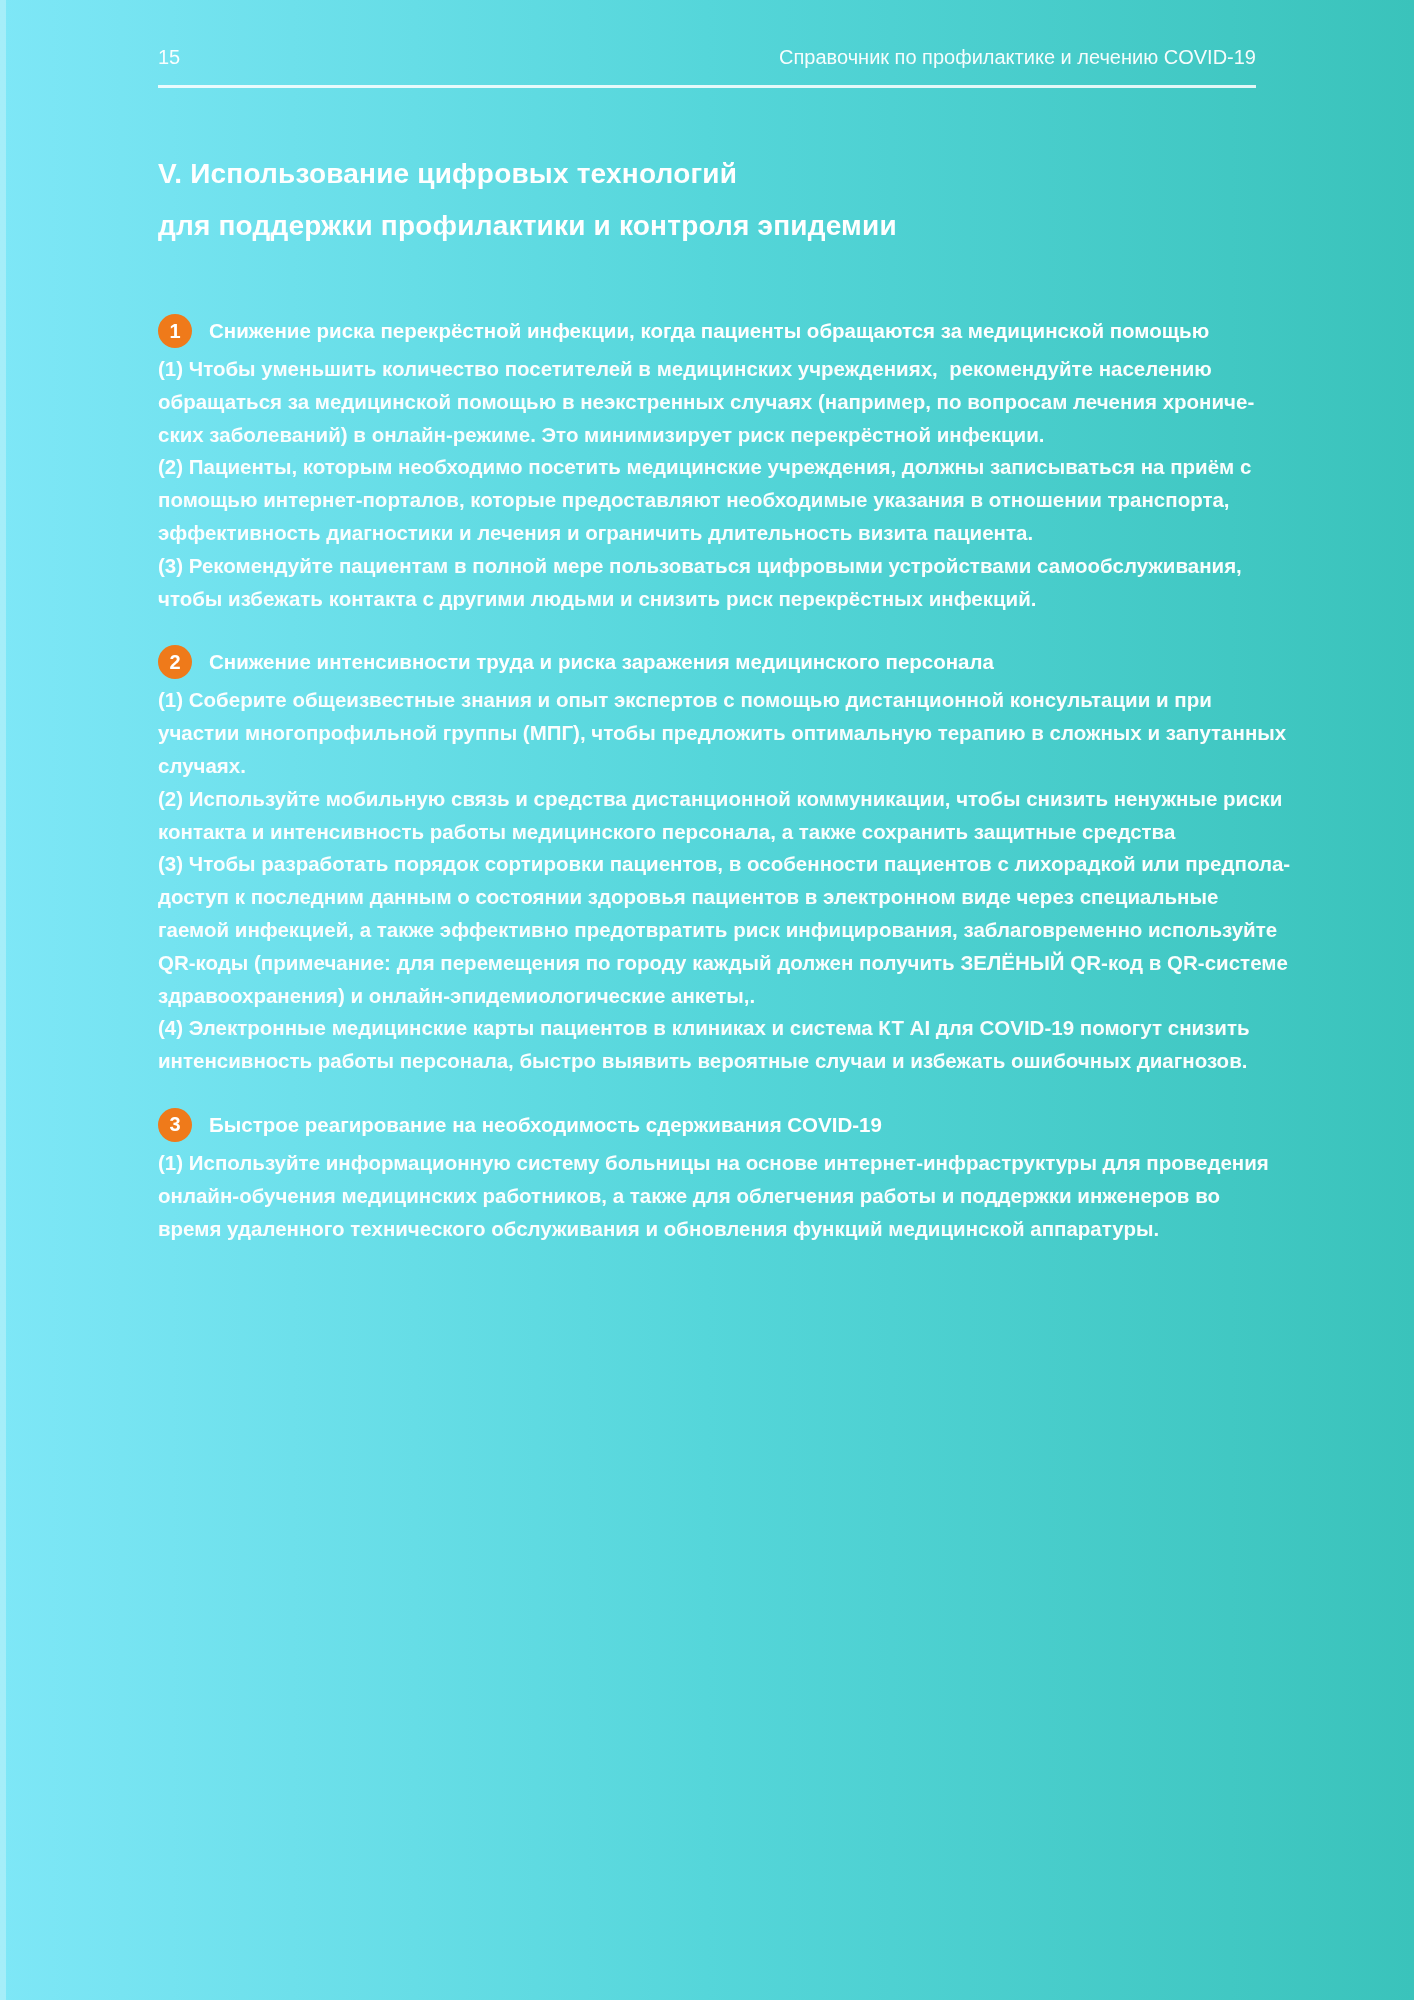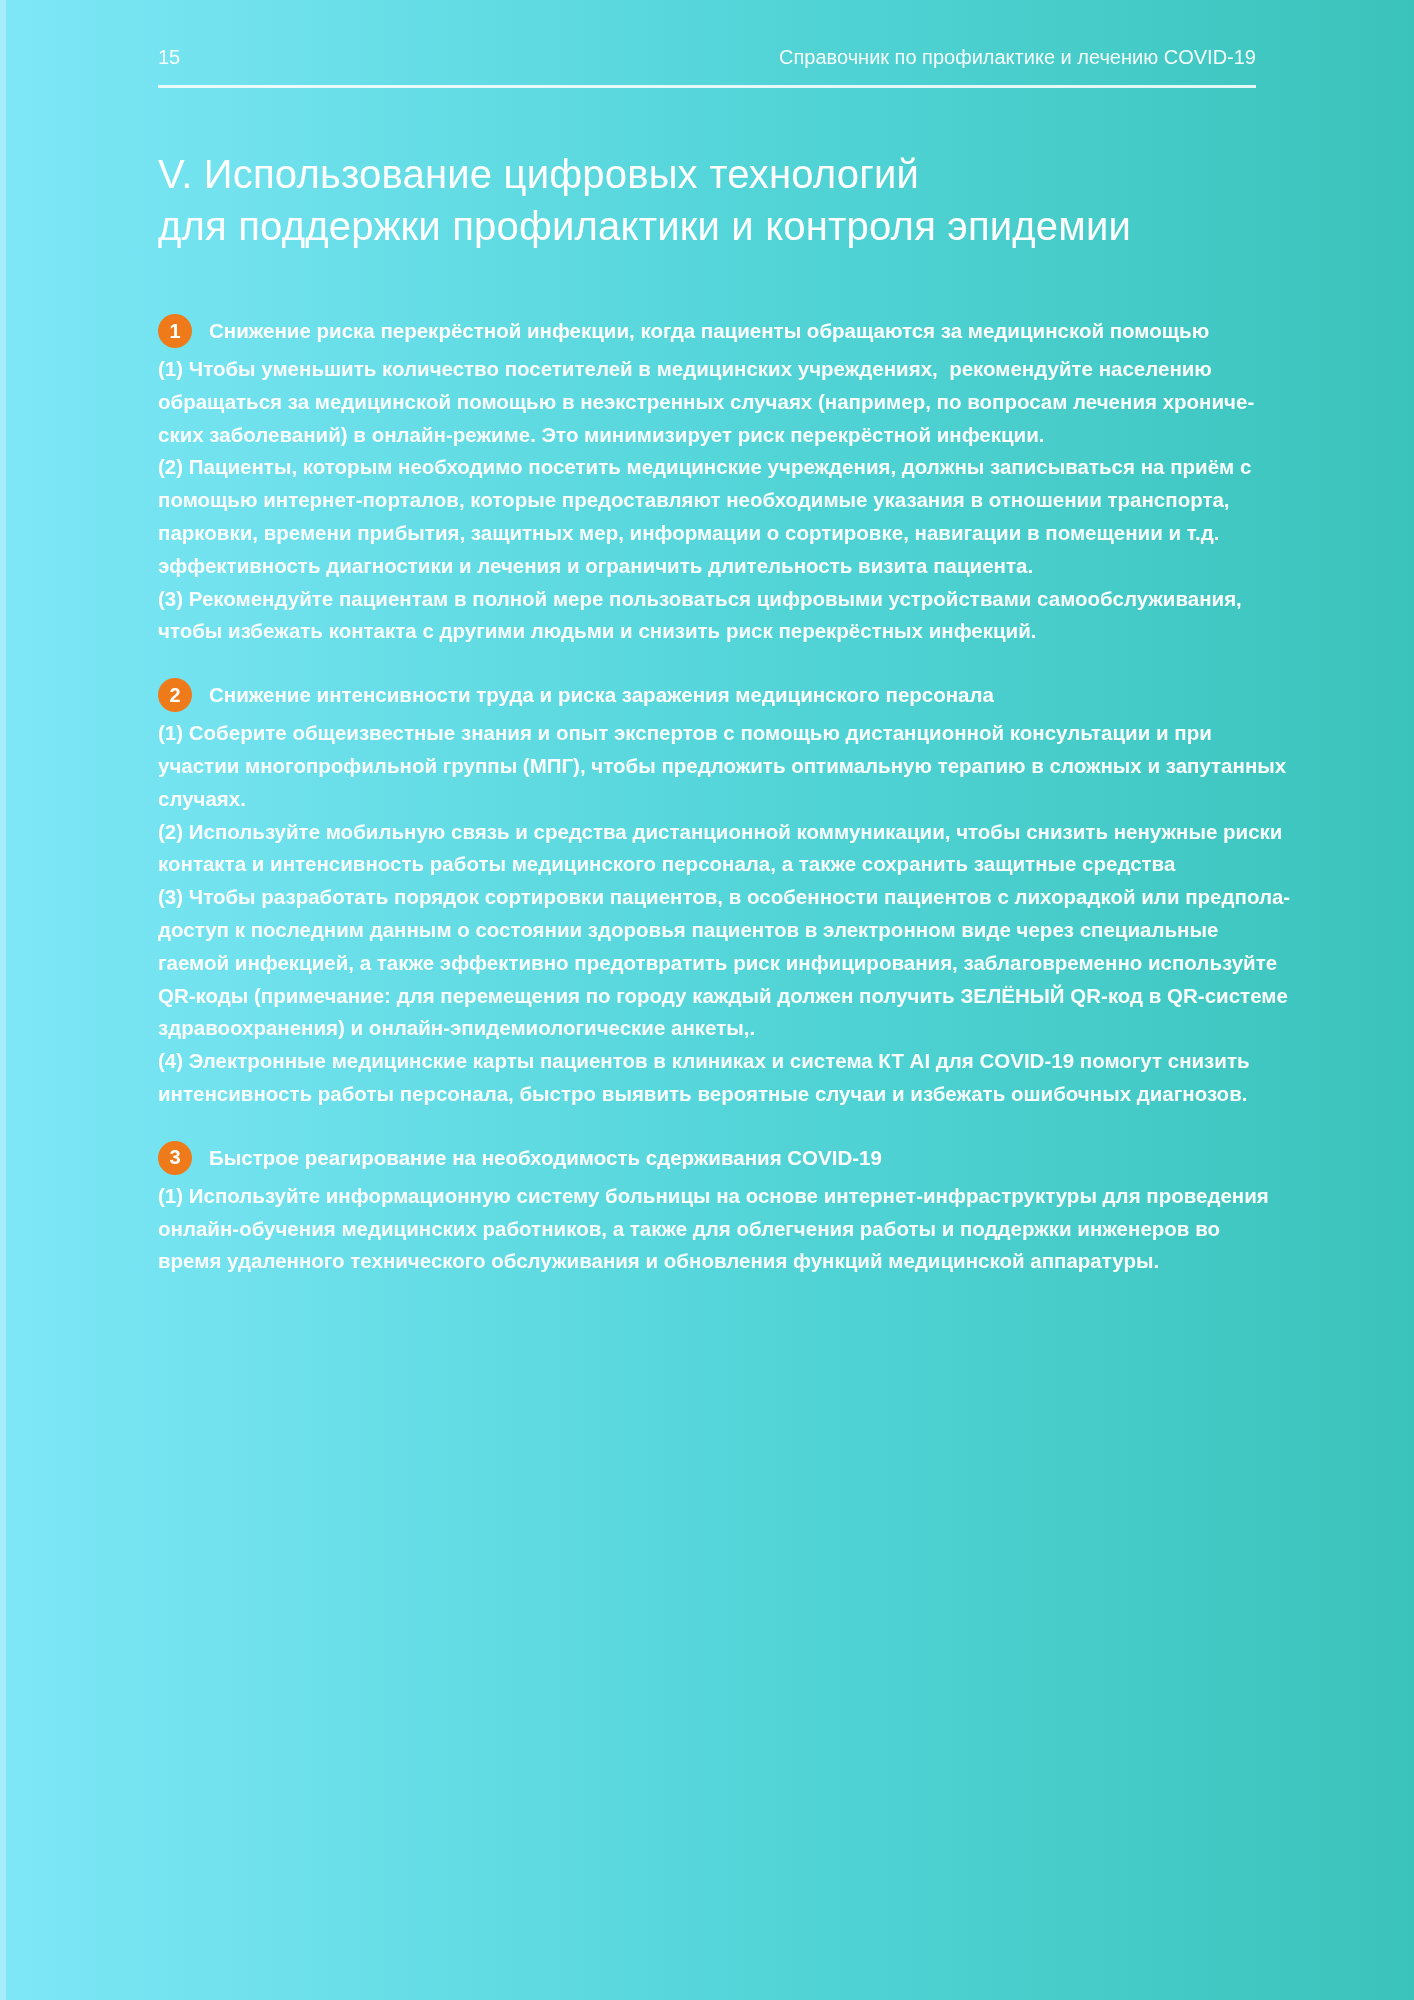--- a/index.html
+++ b/index.html
@@ -18,21 +18,21 @@
   }
   .content{padding:0 158px;}
   .header-row{
     display:flex;justify-content:space-between;align-items:flex-end;
     padding-top:45px;
     font-size:20px;line-height:24px;color:rgba(255,255,255,0.95);
   }
   .rule{margin-top:16px;height:3px;background:rgba(255,255,255,0.85);}
   .doc-title{
     margin:60px 0 0 0;
-    font-size:40px;line-height:52px;font-weight:400;color:#ffffff;
+    font-size:28px;line-height:52px;font-weight:700;color:#ffffff;
     letter-spacing:0.2px;
   }
   .sections{margin-top:62px;}
   .sec + .sec{margin-top:30px;}
   .sec-head{display:flex;align-items:center;gap:13px;height:34px;margin-bottom:5px;}
   .badge{
     flex:0 0 auto;
     width:34px;height:34px;border-radius:50%;
     background:var(--badge,#ef7a1a);
     color:#ffffff;font-size:20px;font-weight:700;
@@ -67,21 +67,20 @@
     <div class="sec-head">
       <span class="badge">1</span>
       <h2 class="sec-heading">Снижение риска перекрёстной инфекции, когда пациенты обращаются за медицинской помощью</h2>
     </div>
     <div class="sec-body">
             <div class="line">(1) Чтобы уменьшить количество посетителей в медицинских учреждениях,  рекомендуйте населению</div>
             <div class="line">обращаться за медицинской помощью в неэкстренных случаях (например, по вопросам лечения хрониче-</div>
             <div class="line">ских заболеваний) в онлайн-режиме. Это минимизирует риск перекрёстной инфекции.</div>
             <div class="line">(2) Пациенты, которым необходимо посетить медицинские учреждения, должны записываться на приём с</div>
             <div class="line">помощью интернет-порталов, которые предоставляют необходимые указания в отношении транспорта,</div>
-            <div class="line">парковки, времени прибытия, защитных мер, информации о сортировке, навигации в помещении и т.д.</div>
             <div class="line">эффективность диагностики и лечения и ограничить длительность визита пациента.</div>
             <div class="line">(3) Рекомендуйте пациентам в полной мере пользоваться цифровыми устройствами самообслуживания,</div>
             <div class="line">чтобы избежать контакта с другими людьми и снизить риск перекрёстных инфекций.</div>
           </div>
   </section>
 
   <section class="sec">
     <div class="sec-head">
       <span class="badge">2</span>
       <h2 class="sec-heading">Снижение интенсивности труда и риска заражения медицинского персонала</h2>

